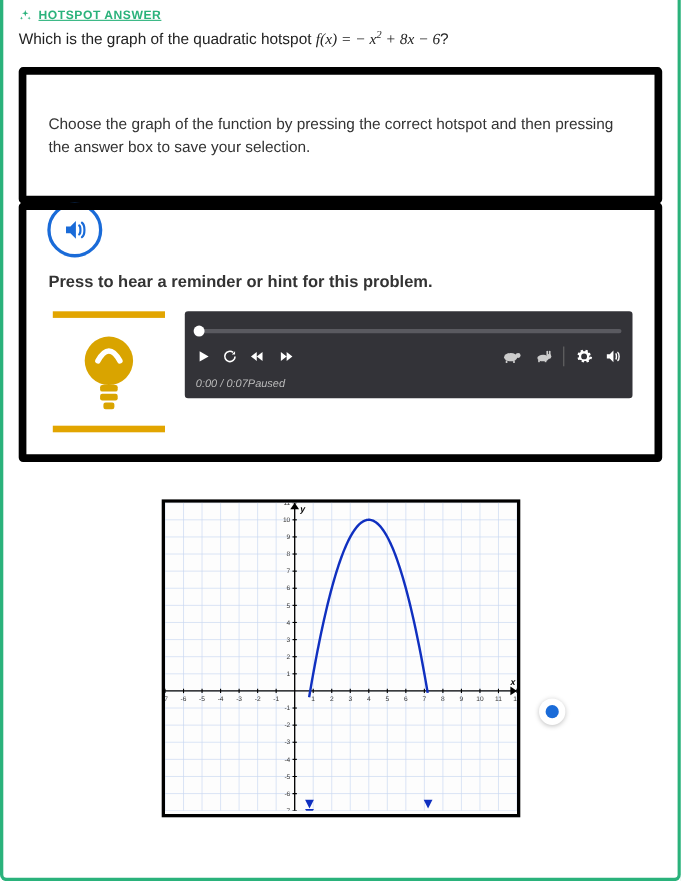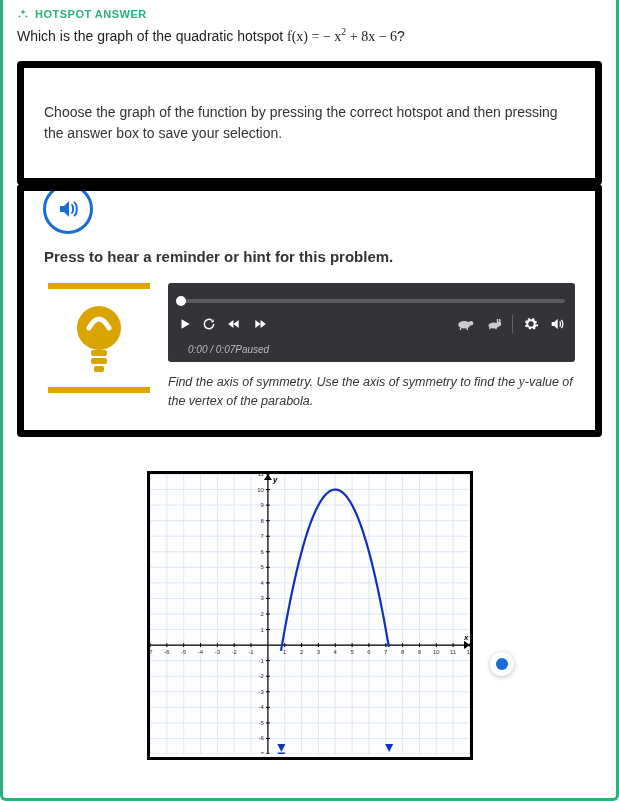--- a/index.html
+++ b/index.html
@@ -20,28 +20,30 @@
   }
   .type-header {
     display: flex;
     align-items: center;
     gap: 6px;
     color: #2ab27b;
     font-weight: 700;
     font-size: 11px;
     letter-spacing: 0.5px;
     margin-bottom: 6px;
+    text-decoration: underline;
   }
   .type-header svg { flex-shrink:0; }
   .question-text {
     font-size: 14px;
     margin-bottom: 16px;
     color:#222;
   }
   .question-text .math {
+    font-style: italic;
     font-family: 'Times New Roman', serif;
   }
   .question-text sup { font-size:0.7em; vertical-align: super;}
   .card {
     border: 7px solid #000000;
     border-radius: 4px;
     padding: 20px 18px;
     margin-bottom: 0;
     position: relative;
   }
@@ -120,21 +122,21 @@
     align-items:center;
     padding:6px 10px;
     gap:10px;
   }
   .controls-row .spacer { flex:1; }
   .divider-v {
     width:1px; height:18px; background:#666;
   }
   .status-row {
     display:flex;
-    padding:5px 10px 7px 20px;
+    padding:5px 10px 7px 10px;
     font-size:10px;
     color:#bbb;
     font-style:italic;
   }
   .status-row .mid {flex:1; text-align:center;}
   .hint-body {
     font-style:italic;
     font-size:12.5px;
     color:#333;
     margin-top:10px;
@@ -274,23 +276,20 @@
                   <path d="M16 8c1.5 1 1.5 7 0 8M18.5 6c3 2 3 10 0 12" stroke="#fff" stroke-width="2" fill="none"></path>
                 </svg>
             </span>
           </div>
           <div class="status-row">
             <span>0:00 / 0:07</span>
             <span>Paused</span>
           </div>
         </div>
 
-        <div class="hint-body">
-          <span>Find the axis of symmetry. Use the axis of symmetry to find the </span><span class="yvar">y</span><span>-value of the vertex of the parabola.</span>
-        </div>
       </div>
     </div>
   </div>
 
   <div class="graph-wrap">
     <div class="graph-frame">
       <svg id="graph-svg" width="320" height="280">
           <line x1="0" y1="0" x2="0" y2="280" stroke="#c8d8f2" stroke-width="0.6"></line>
           <line x1="16.842105263157894" y1="0" x2="16.842105263157894" y2="280" stroke="#c8d8f2" stroke-width="0.6"></line>
           <line x1="33.68421052631579" y1="0" x2="33.68421052631579" y2="280" stroke="#c8d8f2" stroke-width="0.6"></line>

